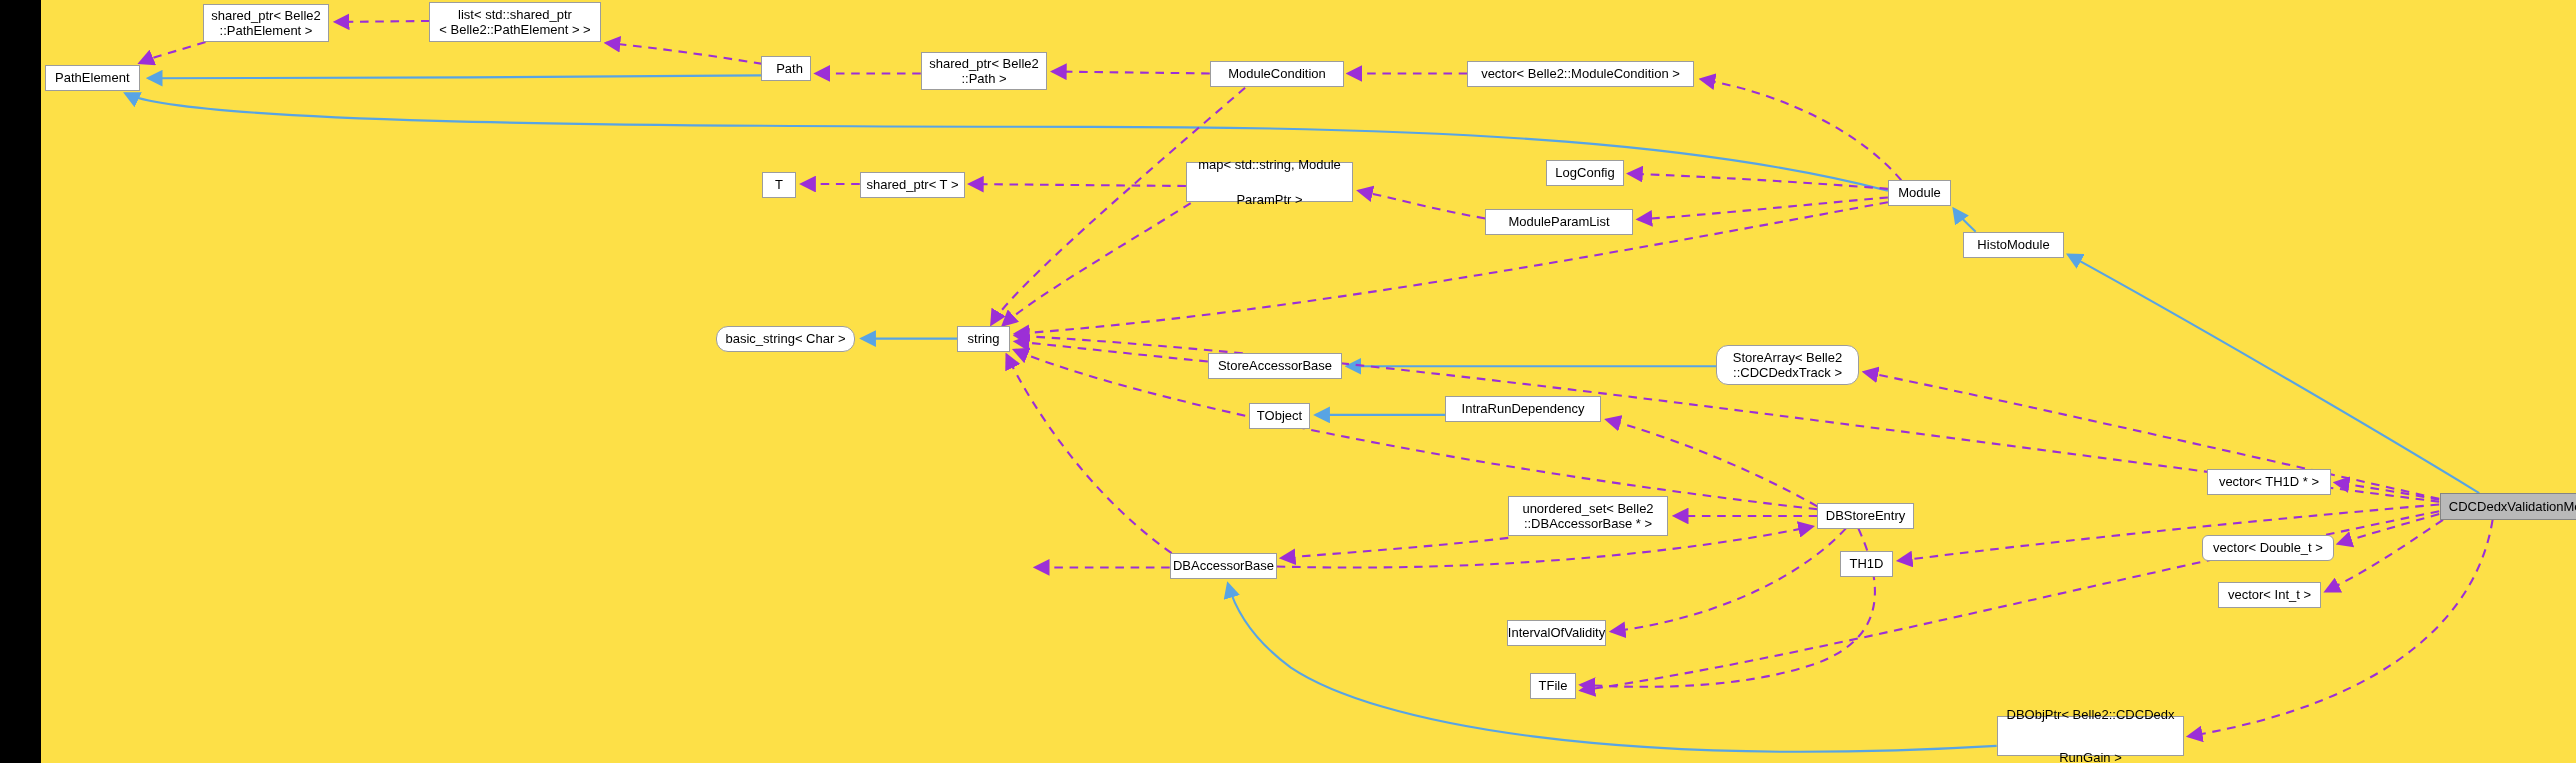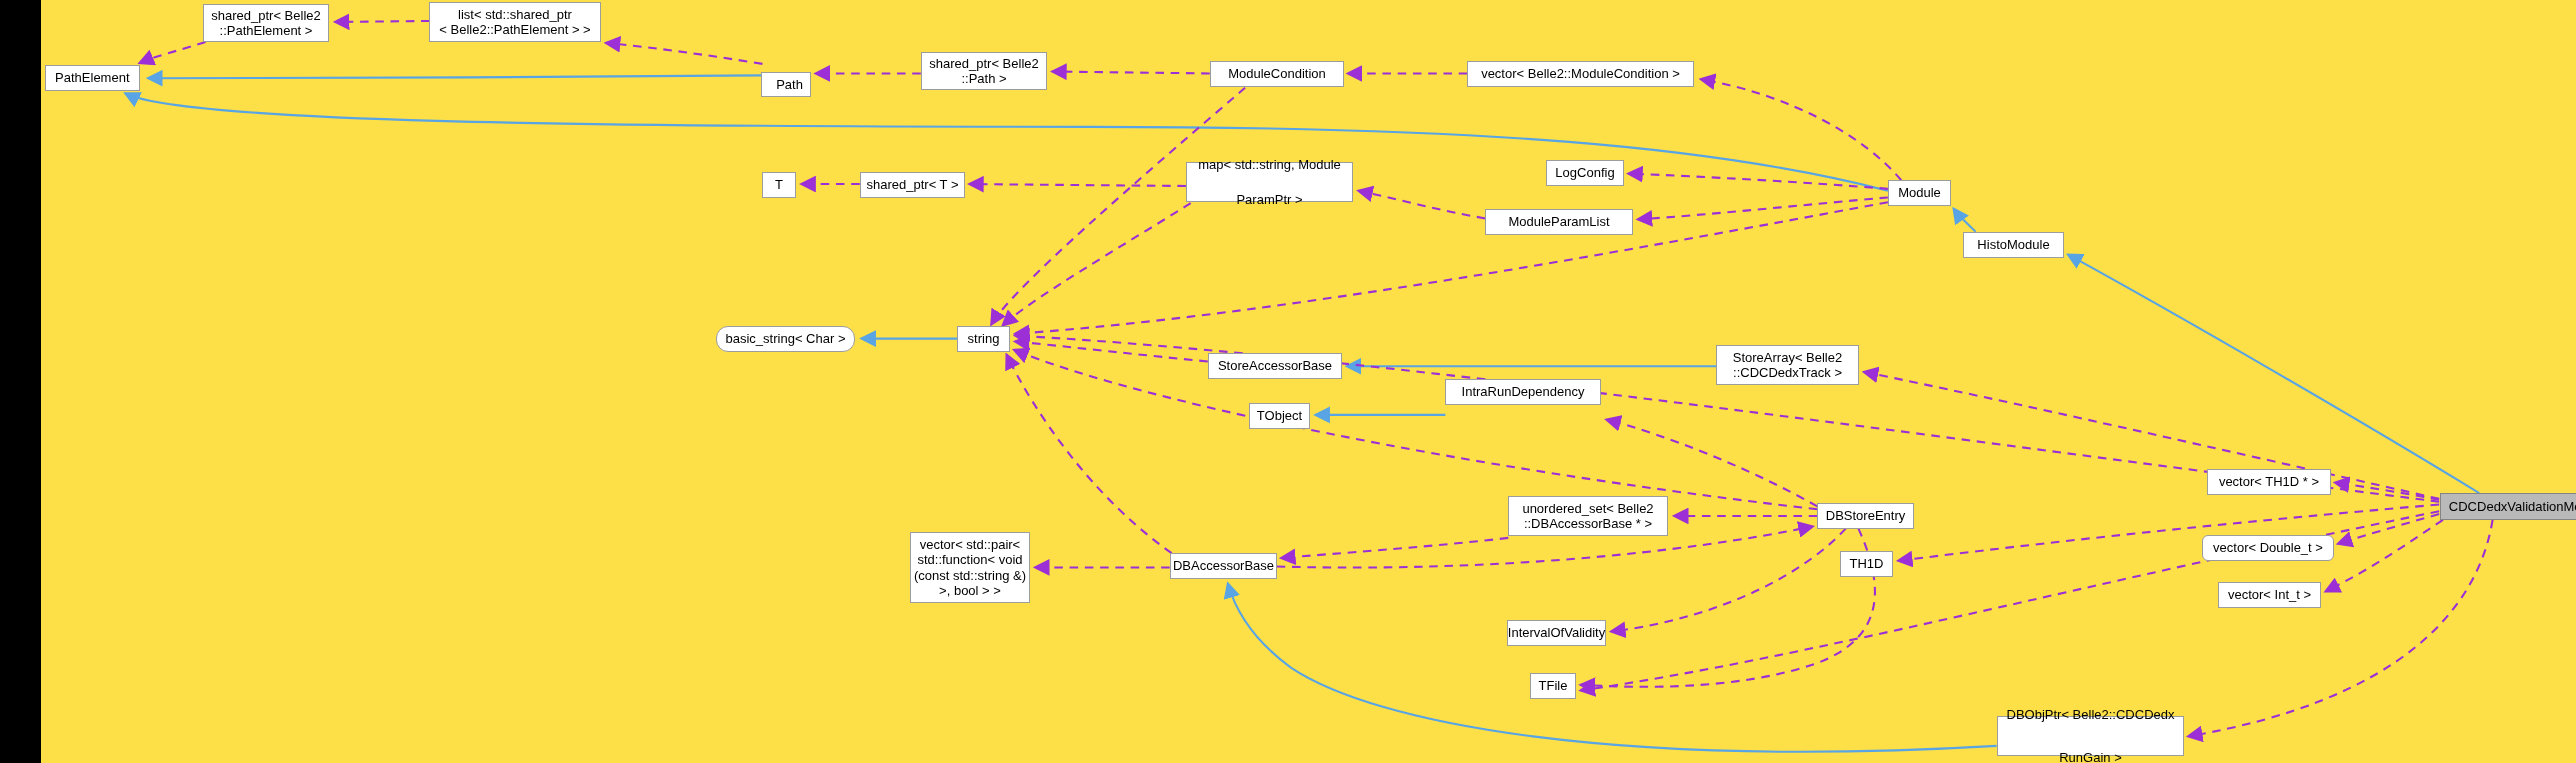--- a/index.html
+++ b/index.html
@@ -76,21 +76,21 @@
       <div class="line">shared_ptr&lt; Belle2</div>
       <div class="line">::PathElement &gt;</div>
     </div>
     <div class="node" style="left: 388px; top: 1.9px; width: 172px; height: 40px;">
       <div class="line">list&lt; std::shared_ptr</div>
       <div class="line">&lt; Belle2::PathElement &gt; &gt;</div>
     </div>
     <div class="node" style="left: 3.8px; top: 65px; width: 95px; height: 26px;">
       <div class="line">PathElement</div>
     </div>
-    <div class="node" style="left: 720px; top: 72px; width: 50px; height: 25px; padding-left: 7px;">
+    <div class="node" style="left: 720px; top: 56px; width: 50px; height: 25px; padding-left: 7px;">
       <div class="line">Path</div>
     </div>
     <div class="node" style="left: 880px; top: 52px; width: 126px; height: 38px;">
       <div class="line">shared_ptr&lt; Belle2</div>
       <div class="line">::Path &gt;</div>
     </div>
     <div class="node" style="left: 1169px; top: 61px; width: 134px; height: 26px;">
       <div class="line">ModuleCondition</div>
     </div>
     <div class="node" style="left: 1426px; top: 61px; width: 227px; height: 26px;">
@@ -120,45 +120,39 @@
     </div>
     <div class="node" style="left: 675px; top: 326px; width: 139px; height: 26px; border-radius: 12px;">
       <div class="line">basic_string&lt; Char &gt;</div>
     </div>
     <div class="node" style="left: 916px; top: 326px; width: 53px; height: 26px;">
       <div class="line">string</div>
     </div>
     <div class="node" style="left: 1167px; top: 353px; width: 134px; height: 26px;">
       <div class="line">StoreAccessorBase</div>
     </div>
-    <div class="node" style="left: 1675px; top: 345px; width: 143px; height: 40px;">
+    <div class="node" style="left: 1675px; top: 345px; width: 143px; height: 40px; border-radius: 12px;">
       <div class="line">StoreArray&lt; Belle2</div>
       <div class="line">::CDCDedxTrack &gt;</div>
     </div>
     <div class="node" style="left: 1208px; top: 403px; width: 61px; height: 26px;">
       <div class="line">TObject</div>
     </div>
-    <div class="node" style="left: 1404px; top: 379px; width: 156px; height: 26px;">
+    <div class="node" style="left: 1404px; top: 396px; width: 156px; height: 26px;">
       <div class="line">IntraRunDependency</div>
     </div>
     <div class="node" style="left: 1467px; top: 496px; width: 160px; height: 40px;">
       <div class="line">unordered_set&lt; Belle2</div>
       <div class="line">::DBAccessorBase * &gt;</div>
     </div>
     <div class="node" style="left: 1776px; top: 503px; width: 97px; height: 26px;">
       <div class="line">DBStoreEntry</div>
     </div>
     <div class="node" style="left: 1799px; top: 551px; width: 53px; height: 26px;">
       <div class="line">TH1D</div>
-    </div>
-    <div class="node" style="left: 869px; top: 532px; width: 120px; height: 71px;">
-      <div class="line">vector&lt; std::pair&lt;</div>
-      <div class="line">std::function&lt; void</div>
-      <div class="line">(const std::string &amp;)</div>
-      <div class="line">&gt;, bool &gt; &gt;</div>
     </div>
     <div class="node" style="left: 1129px; top: 553px; width: 107px; height: 26px;">
       <div class="line">DBAccessorBase</div>
     </div>
     <div class="node" style="left: 1466px; top: 620px; width: 99px; height: 26px; justify-content: center;">
       <div class="line">IntervalOfValidity</div>
     </div>
     <div class="node" style="left: 1489px; top: 673px; width: 46px; height: 26px;">
       <div class="line">TFile</div>
     </div>

